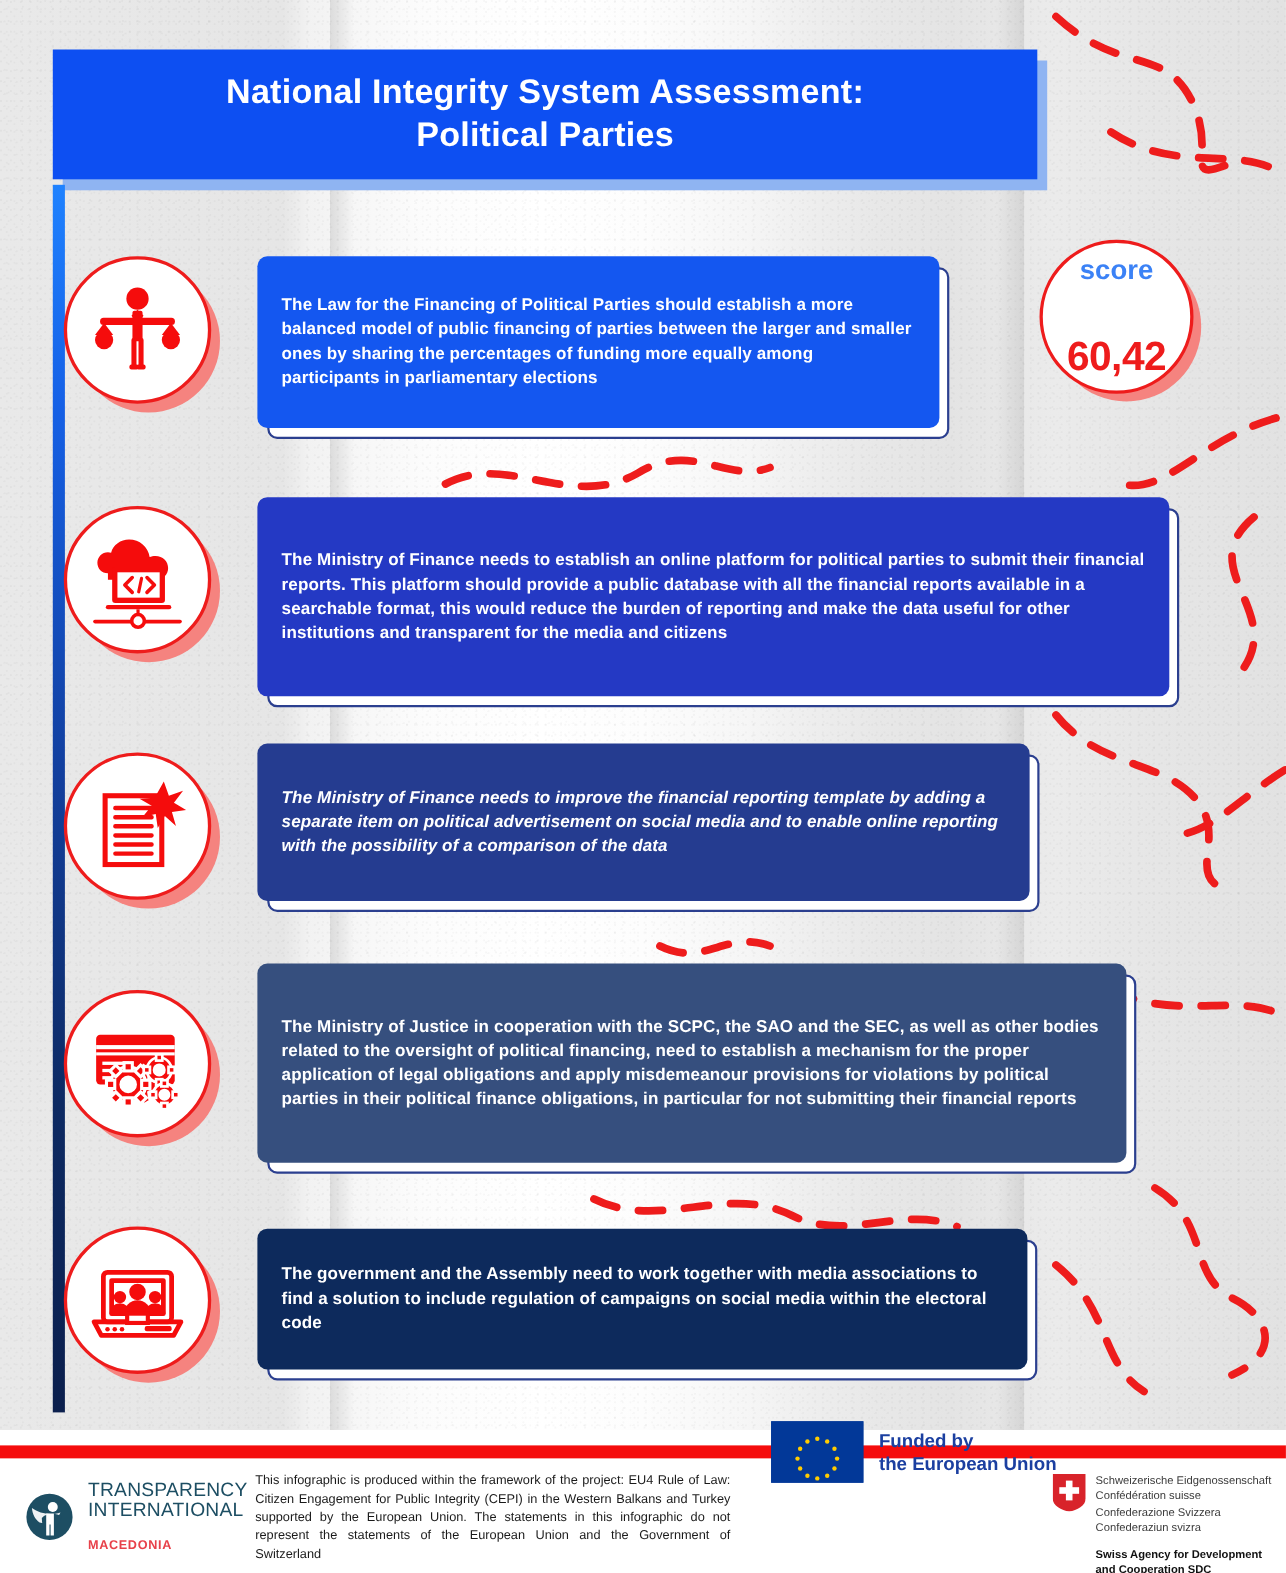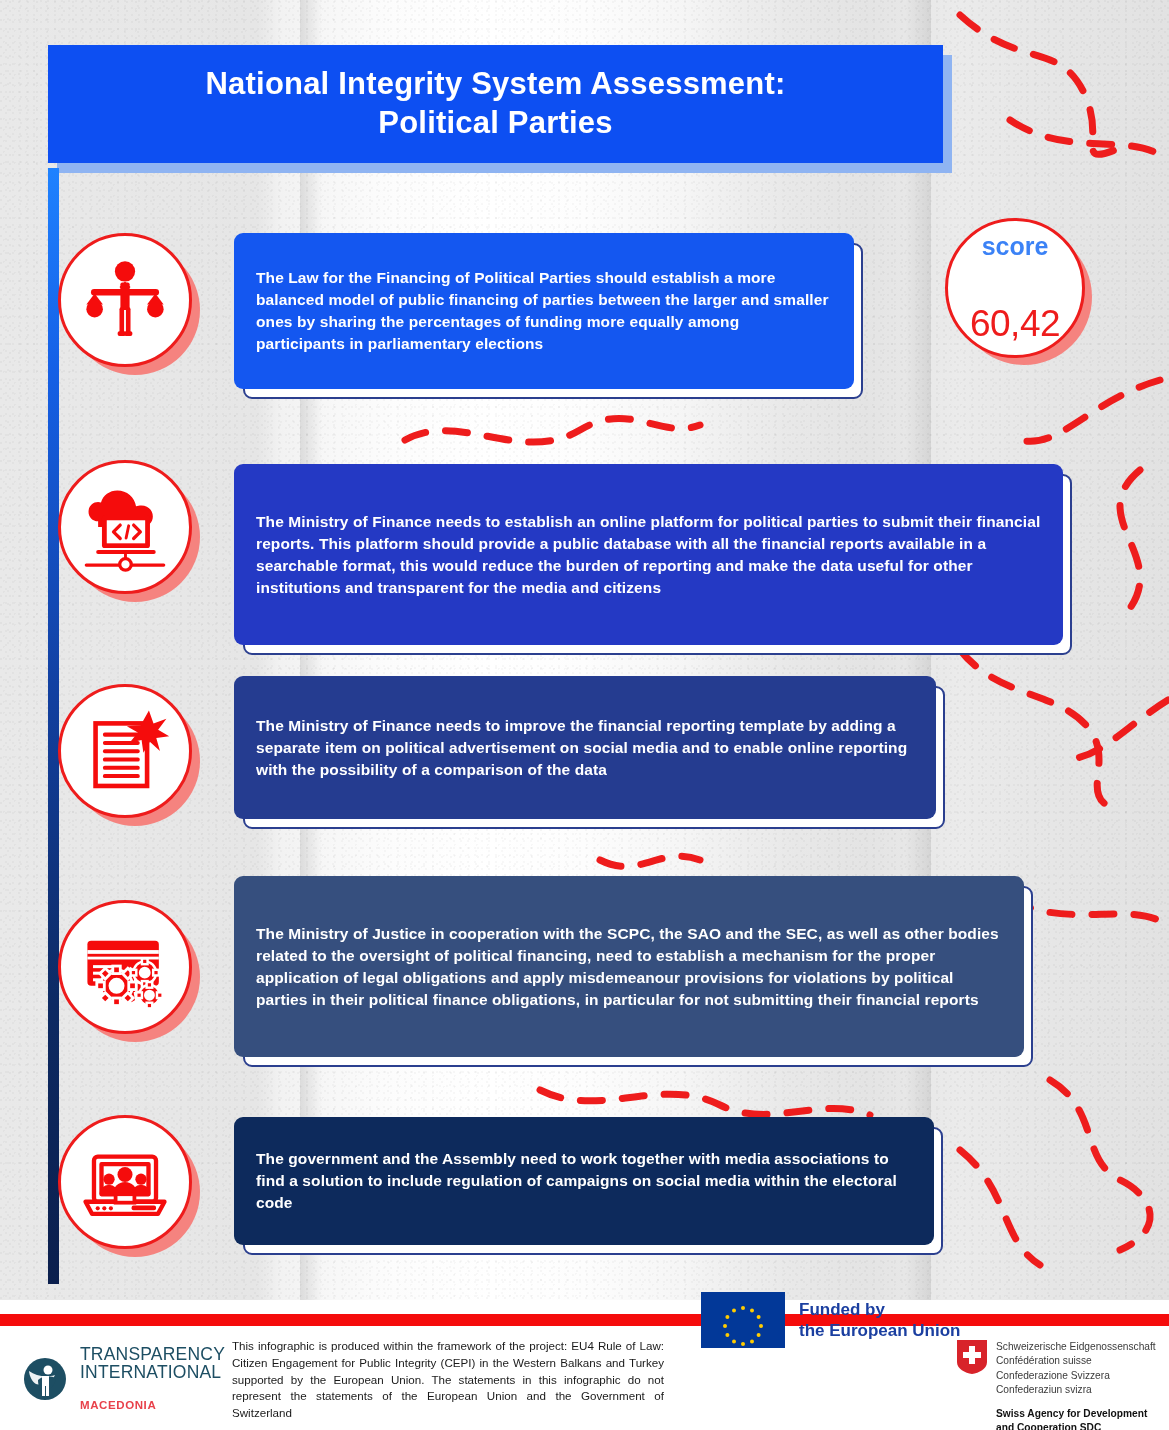--- a/index.html
+++ b/index.html
@@ -132,21 +132,21 @@
     background:#f5837f;
   }
   .score .disc{
     position:absolute; left:0; top:0;
     width:140px; height:140px; border-radius:50%;
     background:#ffffff; border:3px solid #ee1c1c;
     display:flex; flex-direction:column; align-items:center; justify-content:center;
     gap:2px;
   }
   .score .lbl{ color:#3b82f6; font-size:25px; font-weight:bold; }
-  .score .val{ color:#ee1c1c; font-size:37px; font-weight:normal; letter-spacing:-.5px;margin-top:40px; }
+  .score .val{ color:#ee1c1c; font-size:37px; font-weight:bold; letter-spacing:-.5px;margin-top:40px; }
 
   
   .footer-rule{
     position:absolute; left:0; right:0; top:1314px; height:12px; background:#f50c0c;
   }
   .footer{
     position:absolute; left:0; right:0; top:1326px; height:104px;
     background:#ffffff;
     display:flex; align-items:center;
   }
@@ -250,21 +250,21 @@
         <path d="M59 48l7 7-7 7" fill="none" stroke="#f50c0c" stroke-width="3.4" stroke-linecap="round" stroke-linejoin="round"></path>
         <rect x="51" y="47" width="3" height="16" rx="1.5" transform="rotate(12 52 55)"></rect>
         <rect x="20" y="74" width="62" height="4" rx="2"></rect>
         <rect x="49" y="78" width="3" height="10"></rect>
         <rect x="8" y="88" width="84" height="3.4" rx="1.7"></rect>
         <circle cx="50.5" cy="89" r="6" fill="#ffffff" stroke="#f50c0c" stroke-width="3.4"></circle>
       </g>
     </svg>
   </div>
 </div>
-<div class="card-wrap" style="left:234px; top:464px; width:829px; height:181px;">
+<div class="card-wrap" style="left:234px; top:452px; width:829px; height:181px;">
   <div class="card-outline"></div>
   <div class="card" style="background:#2439c4;">
     <p>The Ministry of Finance needs to establish an online platform for political parties to submit their financial reports. This platform should provide a public database with all the financial reports available in a searchable format, this would reduce the burden of reporting and make the data useful for other institutions and transparent for the media and citizens</p>
   </div>
 </div>
 
 <div class="medallion" style="left:58px; top:684px;">
   <div class="shadow"></div>
   <div class="disc">
     <svg width="92" height="92" viewBox="0 0 100 100">
@@ -278,21 +278,21 @@
           <rect x="26" y="66" width="40" height="4.4" rx="2"></rect>
           <rect x="26" y="75" width="40" height="4.4" rx="2"></rect>
         </g>
         <polygon points="76,6 81,20 95,15 86,27 98,34 84,36 88,50 77,40 70,52 68,38 55,41 64,30 52,23 67,22" fill="#f50c0c"></polygon>
       </g>
     </svg>
   </div>
 </div>
 <div class="card-wrap" style="left:234px; top:676px; width:702px; height:143px;">
   <div class="card-outline"></div>
-  <div class="card" style="background:#253c90;">
+  <div class="card" style="background:#253c90;font-style:italic;">
     <p>The Ministry of Finance needs to improve the financial reporting template by adding a separate item on political advertisement on social media and to enable online reporting with the possibility of a comparison of the data</p>
   </div>
 </div>
 
 <div class="medallion" style="left:58px; top:900px;">
   <div class="shadow"></div>
   <div class="disc">
     <svg width="94" height="94" viewBox="0 0 100 100">
       <g fill="#f50c0c">
         <rect x="10" y="22" width="76" height="48" rx="4"></rect>

